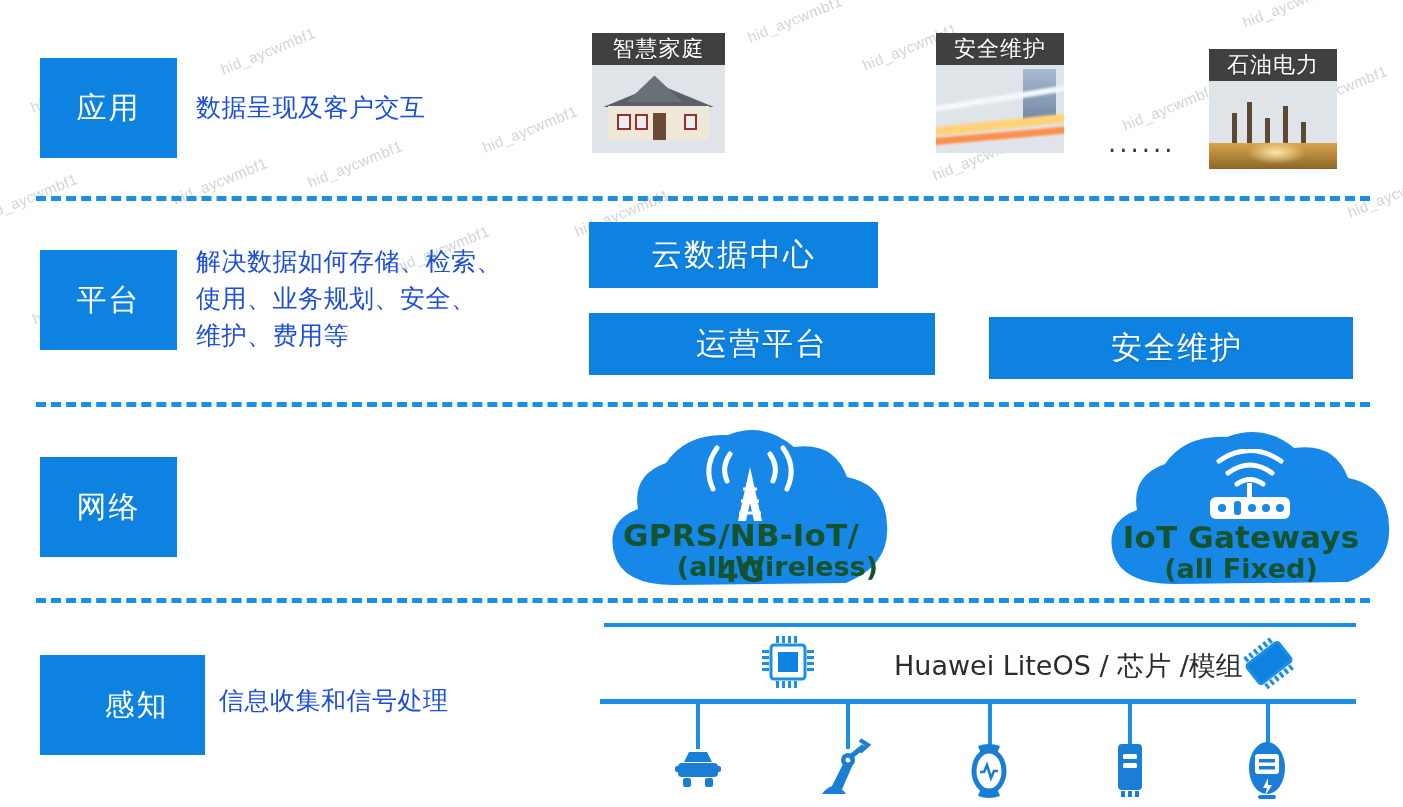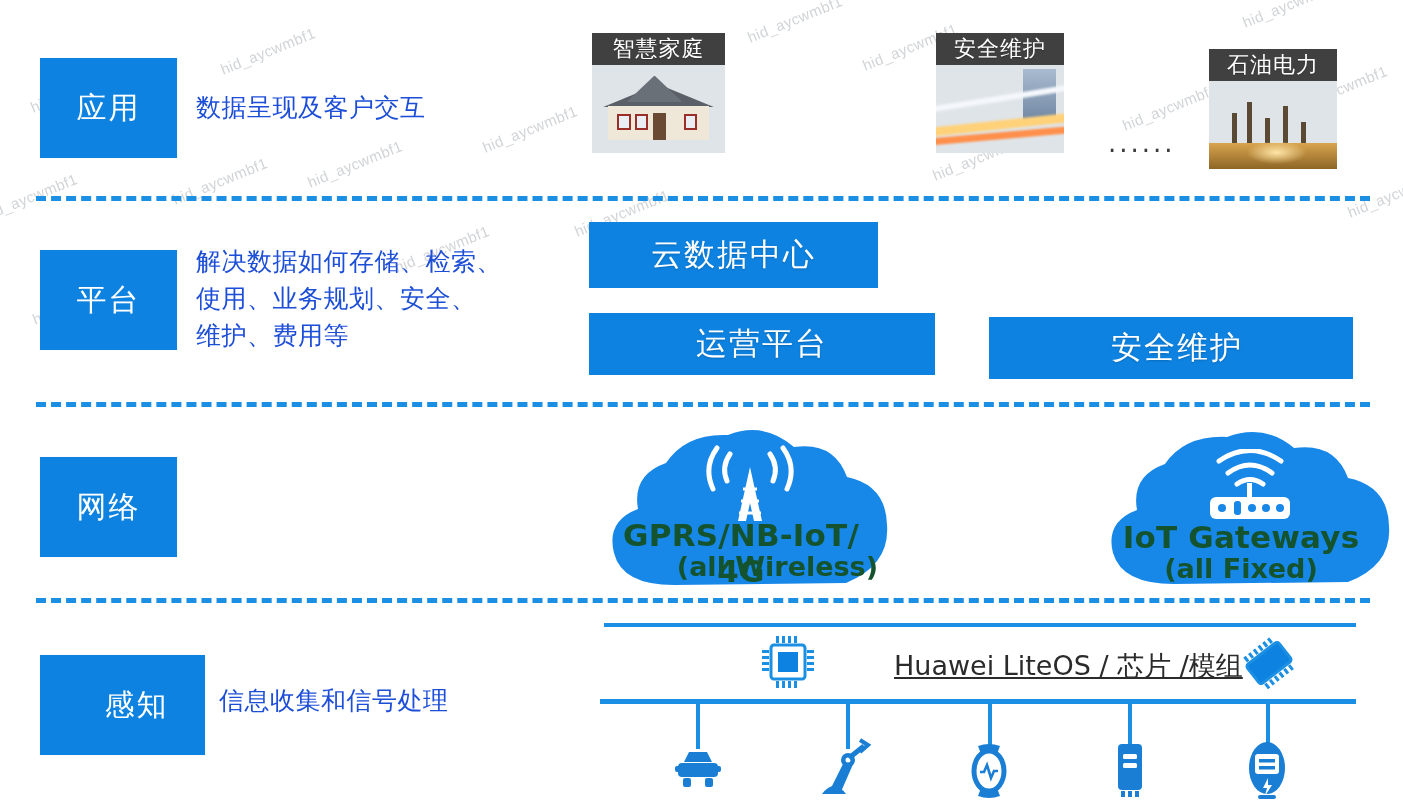--- a/index.html
+++ b/index.html
@@ -309,21 +309,21 @@
         <rect x="2" y="22" width="7" height="3"></rect>
       <rect x="2" y="28" width="7" height="3"></rect>
         <rect x="2" y="34" width="7" height="3"></rect>
       <rect x="47" y="16" width="7" height="3"></rect>
         <rect x="47" y="22" width="7" height="3"></rect>
       <rect x="47" y="28" width="7" height="3"></rect>
         <rect x="47" y="34" width="7" height="3"></rect>
     </g>
   </svg>
 
-  <div class="liteos" style="left:894px;top:648px;text-decoration:underline;">Huawei LiteOS / 芯片 /模组</div>
+  <div class="liteos" style="left:894px;top:648px;">Huawei LiteOS / 芯片 /模组</div>
 
   <svg class="devicon" style="left:1238px;top:632px;" width="62" height="62" viewBox="0 0 62 62">
     <g transform="rotate(-38 31 31)">
       <rect x="11" y="19" width="40" height="24" rx="3" fill="#0d82e0" stroke="#1a8fe3" stroke-width="3"></rect>
       <g fill="#1a8fe3">
         <rect x="14" y="11" width="3" height="6"></rect>
           <rect x="20" y="11" width="3" height="6"></rect>
         <rect x="26" y="11" width="3" height="6"></rect>
           <rect x="32" y="11" width="3" height="6"></rect>
         <rect x="38" y="11" width="3" height="6"></rect>

